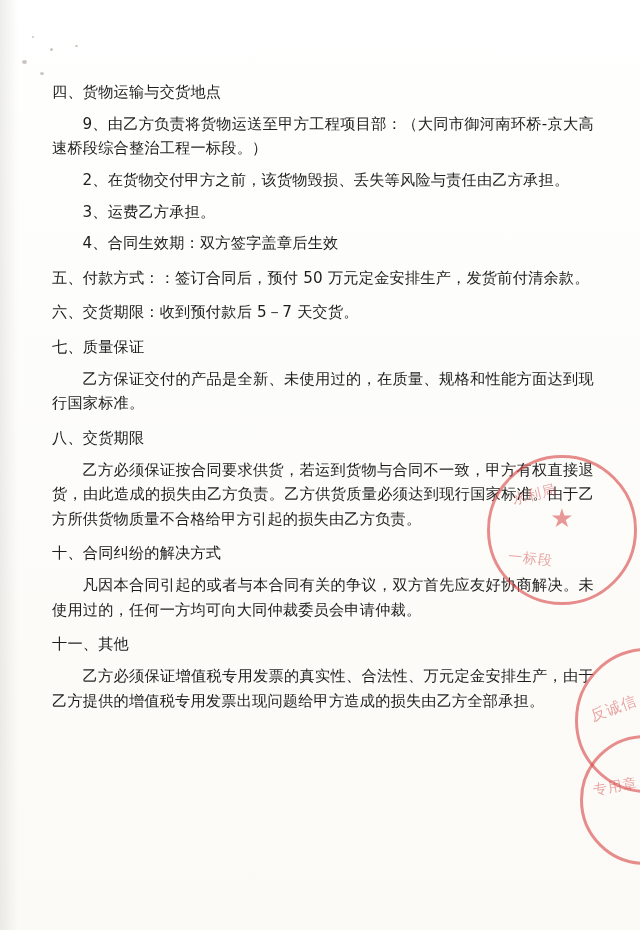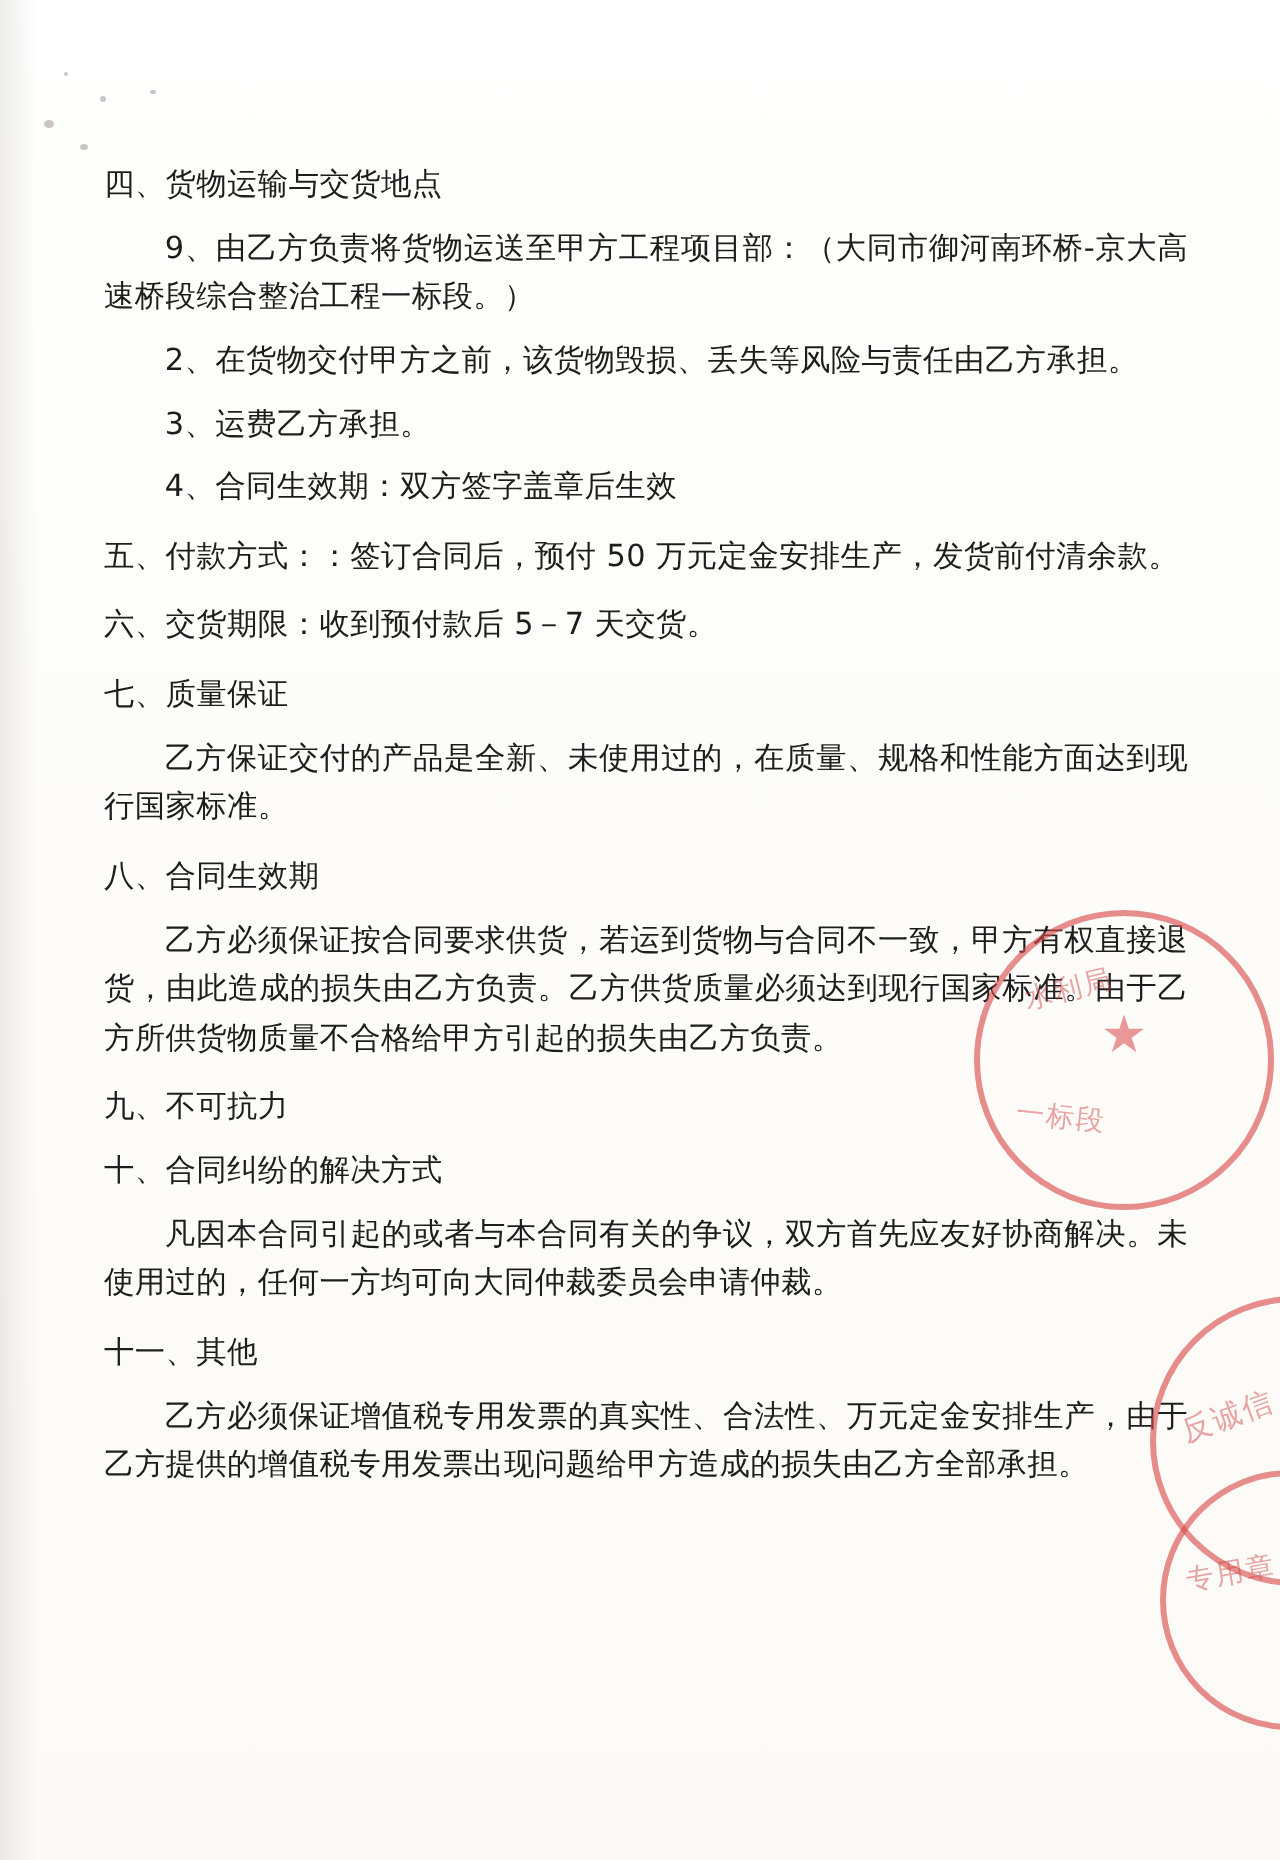--- a/index.html
+++ b/index.html
@@ -158,23 +158,22 @@
   <div class="content" style="padding-top:80px;">
     <p class="para heading gap-sm">四、货物运输与交货地点</p>
     <p class="para indent gap-sm">9、由乙方负责将货物运送至甲方工程项目部：（大同市御河南环桥-京大高速桥段综合整治工程一标段。）</p>
     <p class="para indent gap-sm">2、在货物交付甲方之前，该货物毁损、丢失等风险与责任由乙方承担。</p>
     <p class="para indent gap-sm">3、运费乙方承担。</p>
     <p class="para indent gap-md">4、合同生效期：双方签字盖章后生效</p>
     <p class="para heading gap-md">五、付款方式：：签订合同后，预付 50 万元定金安排生产，发货前付清余款。</p>
     <p class="para heading gap-md">六、交货期限：收到预付款后 5－7 天交货。</p>
     <p class="para heading gap-sm">七、质量保证</p>
     <p class="para indent gap-md">乙方保证交付的产品是全新、未使用过的，在质量、规格和性能方面达到现行国家标准。</p>
-    <p class="para heading gap-sm">八、合同生效期</p>
+    <p class="para heading gap-sm">八、交货期限</p>
     <p class="para indent gap-md">乙方必须保证按合同要求供货，若运到货物与合同不一致，甲方有权直接退货，由此造成的损失由乙方负责。乙方供货质量必须达到现行国家标准。由于乙方所供货物质量不合格给甲方引起的损失由乙方负责。</p>
-    <p class="para heading gap-sm">九、不可抗力</p>
     <p class="para heading gap-sm">十、合同纠纷的解决方式</p>
     <p class="para indent gap-md">凡因本合同引起的或者与本合同有关的争议，双方首先应友好协商解决。未使用过的，任何一方均可向大同仲裁委员会申请仲裁。</p>
     <p class="para heading gap-sm">十一、其他</p>
     <p class="para indent gap-md">乙方必须保证增值税专用发票的真实性、合法性、万元定金安排生产，由于乙方提供的增值税专用发票出现问题给甲方造成的损失由乙方全部承担。</p>
   </div>
 
   <div class="stamp stamp-round" id="stamp1">
     <span class="inner-star">★</span>
     <span class="stamp-text arc-top">水利局</span>
     <span class="stamp-text arc-bot">一标段</span>

